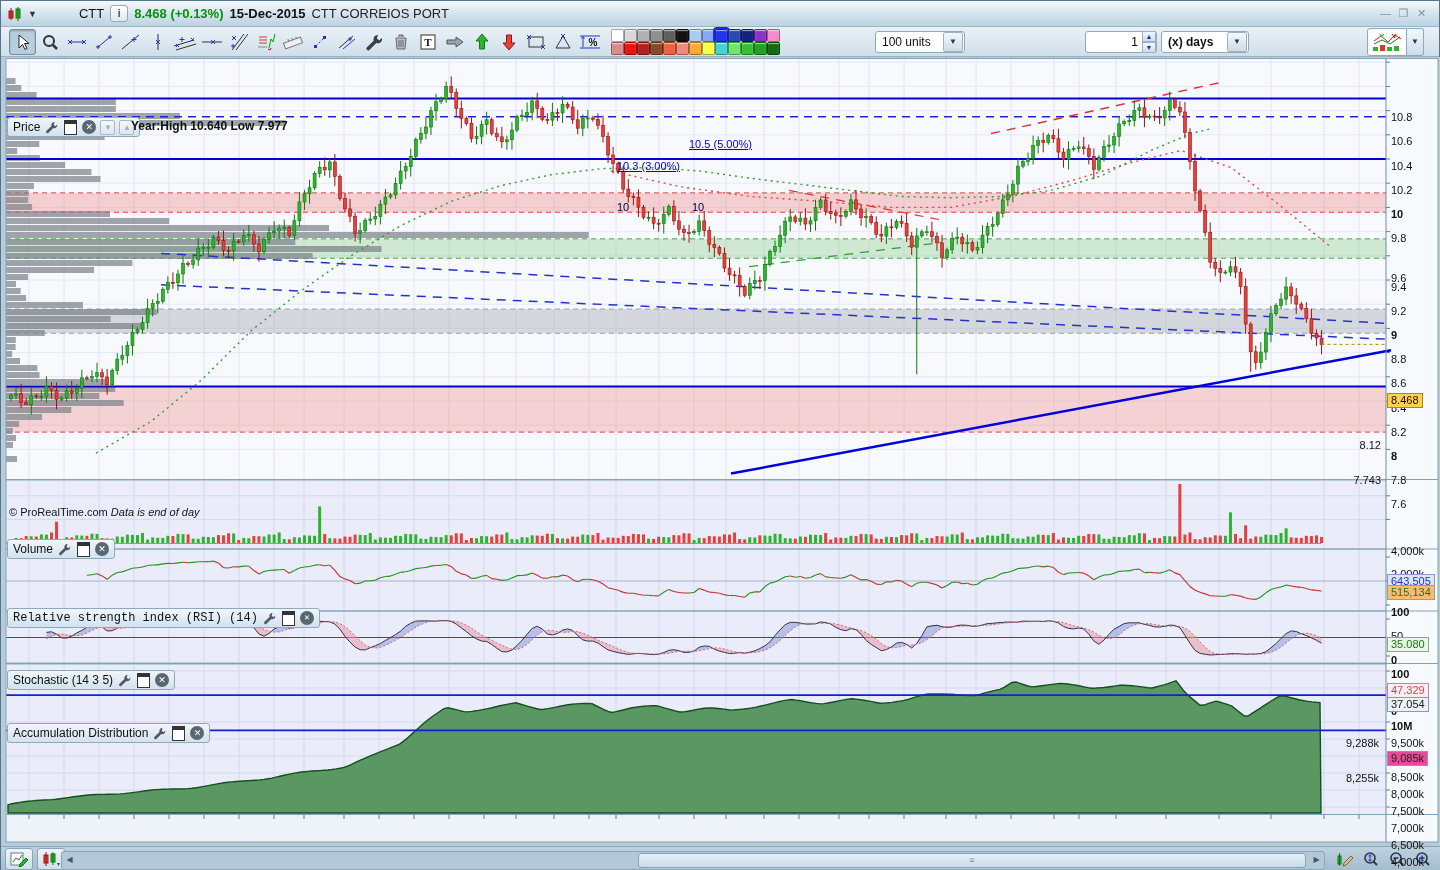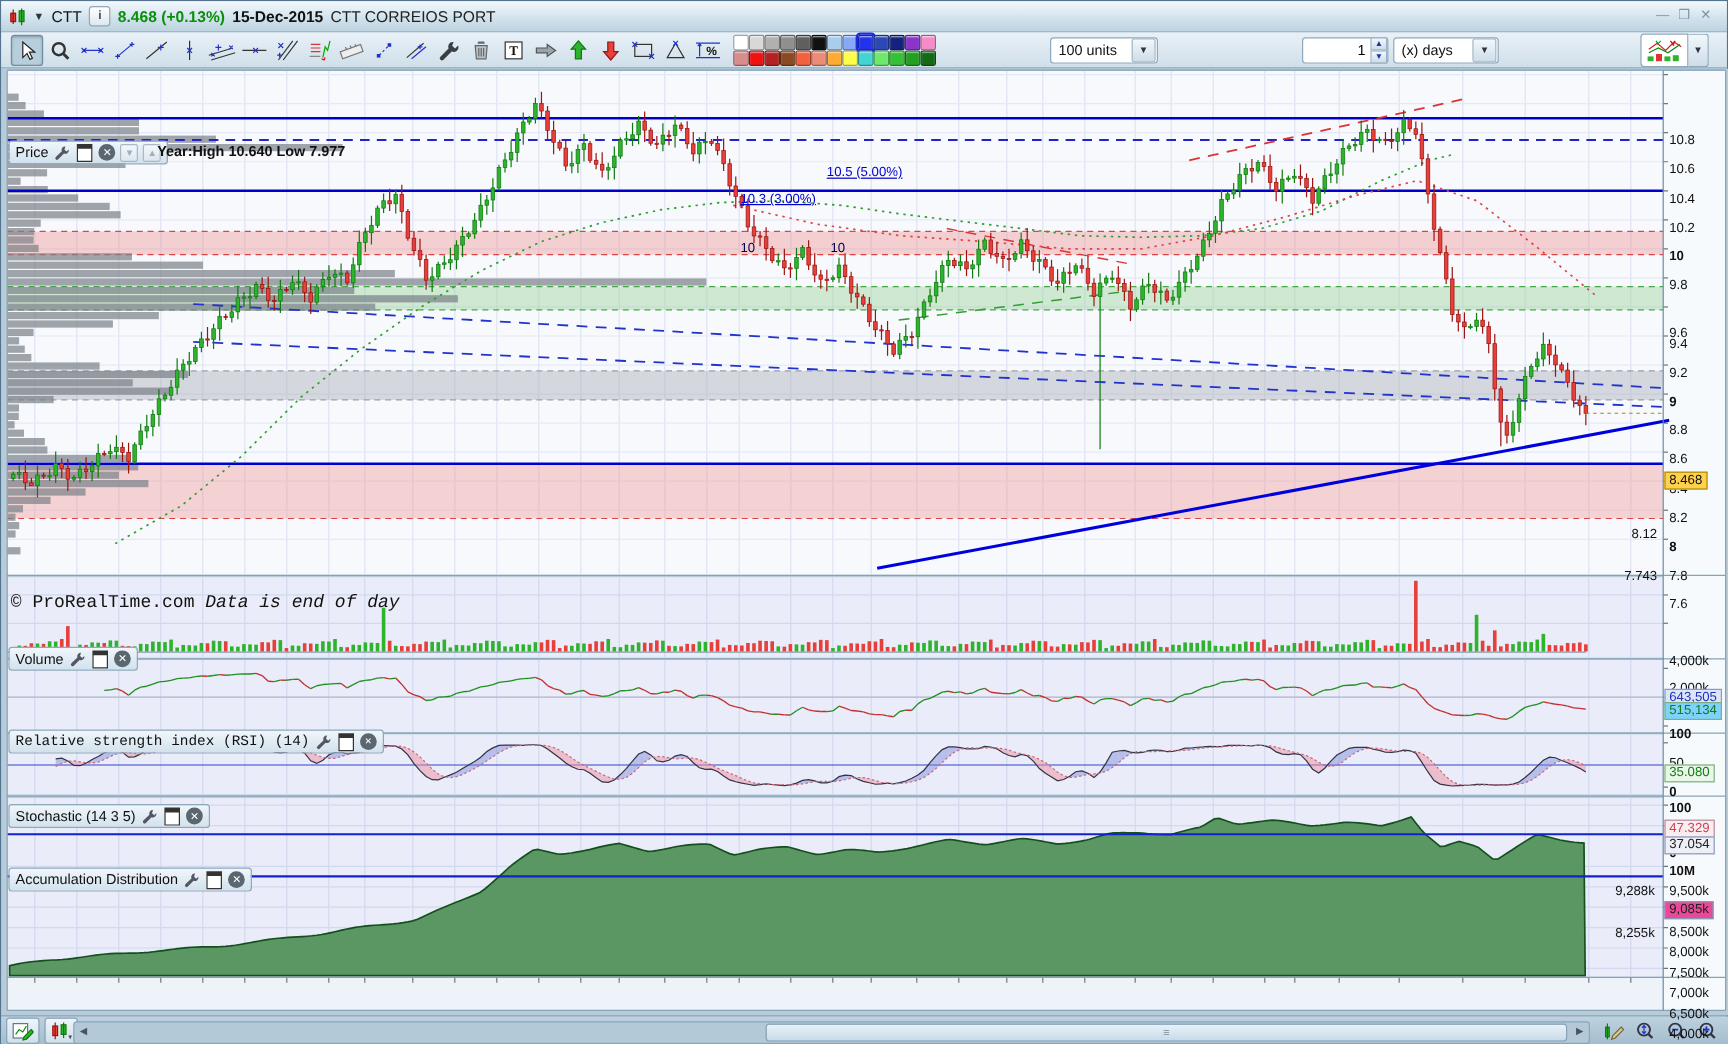--- a/index.html
+++ b/index.html
@@ -3,21 +3,21 @@
 <meta charset="utf-8">
 <style>
   html,body{margin:0;padding:0;}
   body{width:1440px;height:870px;overflow:hidden;font-family:"Liberation Sans",sans-serif;background:#b7cbd9;}
   #app{position:relative;width:1440px;height:870px;border:1px solid #54738e;box-sizing:border-box;background:#b7cbd9;}
 
   
   .titlebar{position:absolute;top:0;left:0;width:1438px;height:26px;
     background:linear-gradient(#f4f9fc,#d2e3ed 55%,#bdd3e0);
     border-bottom:1px solid #9cb4c4;display:flex;align-items:center;gap:6px;padding-left:6px;box-sizing:border-box;}
-  .titlebar .sym{font-size:13px;color:#111;}
+  .titlebar .sym{font-size:13px;color:#111;margin-left:36px;}
   .titlebar .price{font-size:13px;font-weight:bold;color:#0b8f0b;}
   .titlebar .date{font-size:13px;font-weight:bold;color:#111;}
   .titlebar .name{font-size:13px;color:#222;}
   .infobtn{width:16px;height:15px;border:1px solid #93a9b9;border-radius:3px;background:linear-gradient(#fff,#dde8ef);
     font-size:10px;font-weight:bold;color:#445;display:flex;align-items:center;justify-content:center;}
   .wctrl{position:absolute;top:5px;width:15px;height:14px;color:#7e95a6;font-size:11px;line-height:14px;text-align:center;}
   .caret{font-size:9px;color:#333;}
 
   
   .toolbar{position:absolute;top:26px;left:0;width:1438px;height:30px;
@@ -43,21 +43,21 @@
     display:flex;align-items:center;gap:4px;padding:0 5px;font-size:12px;color:#111;z-index:5;}
   .ci{width:15px;height:14px;display:flex;align-items:center;justify-content:center;}
   .closeci{width:14px;height:14px;border-radius:50%;background:#5a6670;color:#fff;font-size:9px;line-height:14px;text-align:center;}
   .winci{width:11px;height:10px;border:1.5px solid #333;border-top:4px solid #333;background:#fff;}
   .disci{width:13px;height:13px;border:1px solid #aab8c4;border-radius:2px;background:linear-gradient(#f4f8fb,#dde7ee);
     color:#9fb0bd;font-size:8px;line-height:13px;text-align:center;}
   .rangelabel{position:absolute;left:130px;top:62px;font-size:12px;color:#111;z-index:5;font-weight:bold;}
   .annot{position:absolute;font-size:11px;z-index:4;white-space:nowrap;}
   .tag{position:absolute;left:1386px;font-size:11px;line-height:13px;height:13px;padding:0 3px;border:1px solid;z-index:6;white-space:nowrap;}
   .axlab{position:absolute;left:1390px;font-size:11px;color:#111;z-index:3;white-space:nowrap;}
-  .copyright{position:absolute;left:8px;top:437px;font-size:15px;color:#111;z-index:5;font-family:Liberation Mono, monospace;}
+  .copyright{position:absolute;left:8px;top:449px;font-size:11px;color:#111;z-index:5;}
 
   
   .statusbar{position:absolute;top:845px;left:0;width:1440px;height:25px;background:linear-gradient(#bed2e0,#a3bccd);
     border-top:1px solid #8aa6ba;display:flex;align-items:center;box-sizing:border-box;}
   .sbtn{width:26px;height:20px;margin-left:4px;border:1px solid #8aa6ba;border-radius:3px;background:linear-gradient(#eef5fa,#cfe0ea);
     display:flex;align-items:center;justify-content:center;flex:none;}
   .track{position:absolute;left:60px;top:4px;width:1262px;height:17px;background:#b3c9d8;border:1px solid #8aa6ba;border-radius:3px;}
   .sarr{position:absolute;top:0;width:13px;height:15px;font-size:8px;line-height:15px;text-align:center;color:#456;}
   .thumb{position:absolute;left:576px;top:1px;width:666px;height:13px;background:linear-gradient(#e8f1f8,#c8dbe8);
     border:1px solid #88a4b8;border-radius:3px;color:#789;font-size:9px;line-height:12px;text-align:center;}
@@ -257,21 +257,21 @@
         <span class="arr">▼</span>
     </span>
     <span class="spinner" style="margin-left:120px;">
       <span class="val">1</span>
       <span class="btns">
           <div>▲</div>
           <div>▼</div>
         </span>
     </span>
     <span class="selbox" style="margin-left:4px;width:86px;">
-      <span class="txt" style="flex:1;">(x) days</span>
+      <span class="txt" style="flex:1;font-weight:bold;">(x) days</span>
         <span class="arr">▼</span>
     </span>
     <span style="margin-left:118px;display:flex;">
       <span style="width:38px;height:26px;background:#fff;border:1px solid #8fa9bc;border-radius:3px 0 0 3px;display:flex;align-items:center;justify-content:center;">
         <svg width="30" height="20">
             <rect x="1" y="15" width="5" height="4" fill="#2fb32f"></rect>
             <rect x="8" y="13" width="5" height="6" fill="#d33"></rect>
             <rect x="15" y="15" width="5" height="4" fill="#2fb32f"></rect>
             <rect x="22" y="14" width="5" height="5" fill="#2fb32f"></rect>
             <path d="M2,9 L9,4 L16,10 L23,3 L29,7" stroke="#c22" fill="none"></path>
@@ -2016,21 +2016,21 @@
         </span>
       <span class="closeci">✕</span>
     </div>
 
     <div class="copyright">
       <span>© ProRealTime.com</span><span style="font-style:italic;"> Data is end of day</span>
     </div>
 
     <div class="tag" style="top:336px;background:#ffd24d;border-color:#b08a00;color:#111;">8.468</div>
     <div class="tag" style="top:517px;background:#dde6f8;border-color:#8899cc;color:#2233bb;">643,505</div>
-    <div class="tag" style="top:528px;background:#7dd3fc;border-color:#7fae7f;color:#187a18;">515,134</div>
+    <div class="tag" style="top:528px;background:#fdba74;border-color:#7fae7f;color:#187a18;">515,134</div>
     <div class="tag" style="top:580px;background:#e8f7e8;border-color:#7fae7f;color:#187a18;">35.080</div>
     <div class="tag" style="top:626px;background:#f8eef1;border-color:#bb8899;color:#cc4455;">47.329</div>
     <div class="tag" style="top:640px;background:#eef0f8;border-color:#8899bb;color:#222222;text-align:center;">37.054</div>
     <div class="tag" style="top:694px;background:#ec4899;border-color:#8899bb;color:#222222;">9,085k</div>
 
     <div id="overlays">
         <div class="axlab" style="top: 54.2px;">10.8</div>
         <div class="axlab" style="top: 78.4px;">10.6</div>
         <div class="axlab" style="top: 102.6px;">10.4</div>
         <div class="axlab" style="top: 126.8px;">10.2</div>

